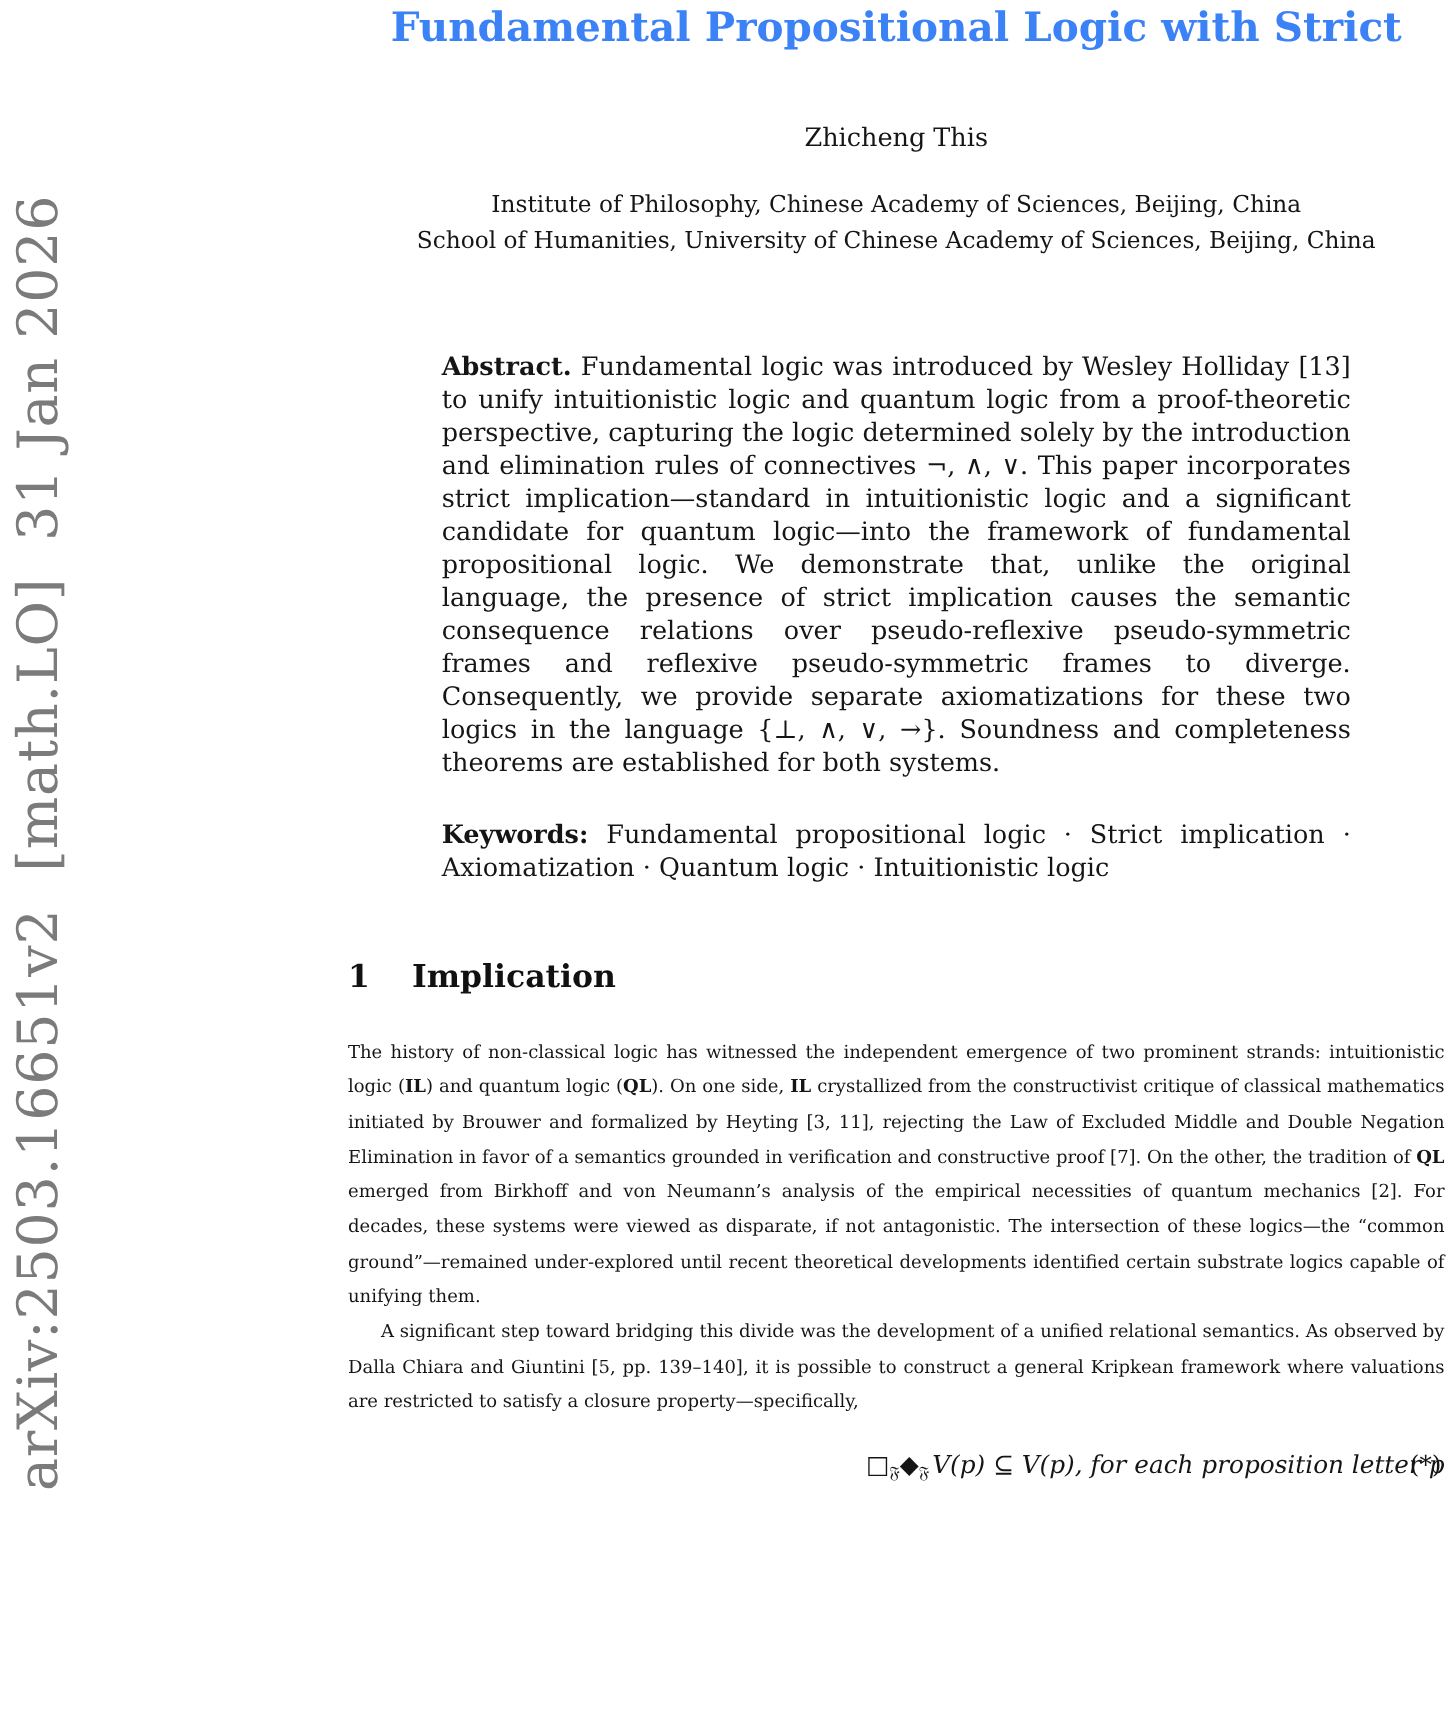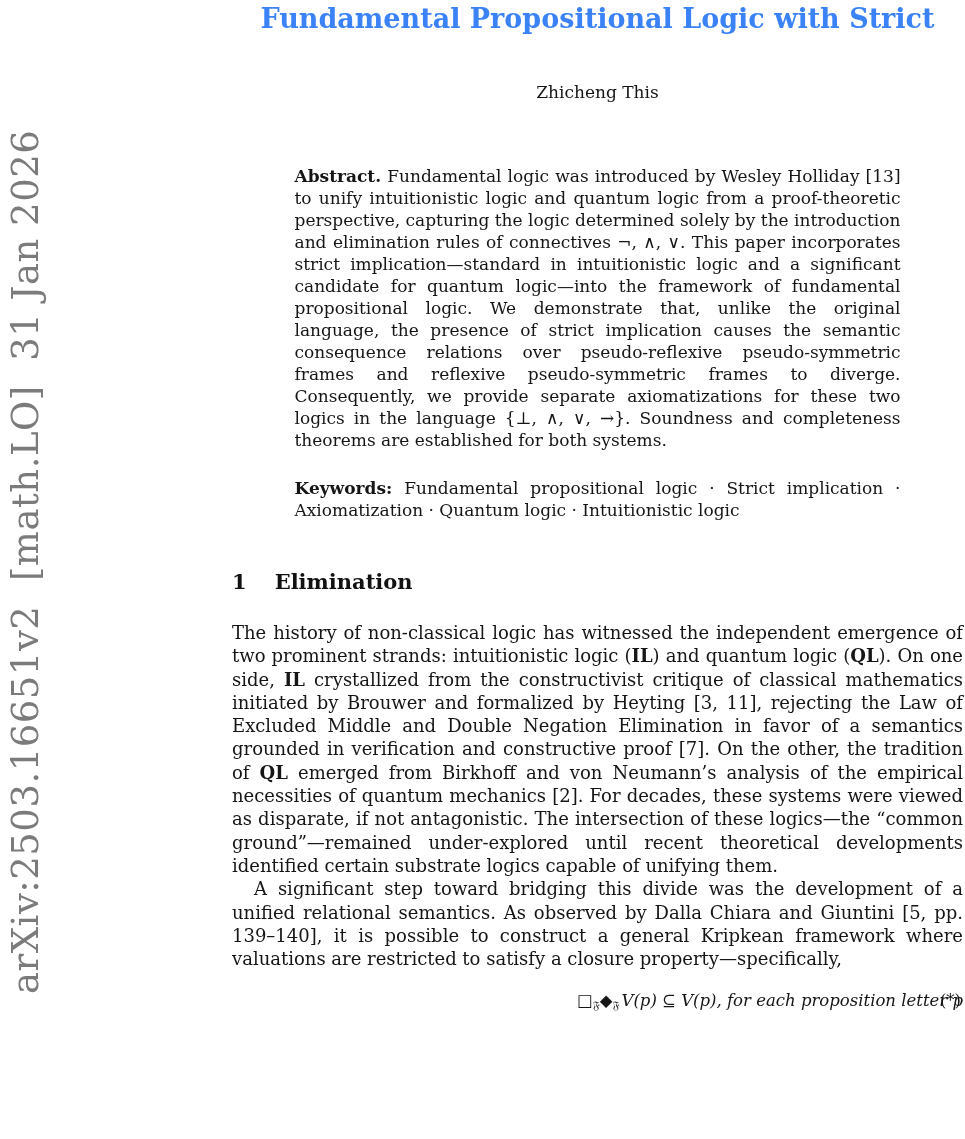--- a/index.html
+++ b/index.html
@@ -66,21 +66,21 @@
     margin: 48px 0 0 0;
     font-size: 21px;
     line-height: 26px;
     font-weight: bold;
     display: flex;
     gap: 28px;
     color: #111111;
   }
   .body {
     margin: 26px 0 0 0;
-    font-size: 18px;
+    font-size: 12px;
     line-height: 23.3px;
     text-align: justify;
   }
   .para2 { margin-top: 0; text-indent: 22px; }
   .formula-row {
     position: relative;
     margin-top: 20px;
     text-align: right;
     font-size: 16.5px;
     line-height: 22px;
@@ -101,34 +101,38 @@
   <div class="watermark">arXiv:2503.16651v2  [math.LO]  31 Jan 2026</div>
 
   <div class="column">
 
     <h1 class="title">
       <span class="title-line">Fundamental Propositional Logic with Strict</span>
     </h1>
 
     <div class="author">Zhicheng This</div>
 
+    <div class="affiliations">
+      <div>Institute of Philosophy, Chinese Academy of Sciences, Beijing, China</div>
+      <div>School of Humanities, University of Chinese Academy of Sciences, Beijing, China</div>
+    </div>
 
     <div class="abstract">
       <span class="b">Abstract.</span>
       <span>Fundamental logic was introduced by Wesley Holliday [13] to unify intuitionistic logic and quantum logic from a proof-theoretic perspective, capturing the logic determined solely by the introduction and elimination rules of connectives ¬, ∧, ∨. This paper incorporates strict implication—standard in intuitionistic logic and a significant candidate for quantum logic—into the framework of fundamental propositional logic. We demonstrate that, unlike the original language, the presence of strict implication causes the semantic consequence relations over pseudo-reflexive pseudo-symmetric frames and reflexive pseudo-symmetric frames to diverge. Consequently, we provide separate axiomatizations for these two logics in the language {⊥, ∧, ∨, →}. Soundness and completeness theorems are established for both systems.</span>
     </div>
 
     <div class="abstract keywords">
       <span class="b">Keywords:</span>
       <span>Fundamental propositional logic · Strict implication · Axiomatization · Quantum logic · Intuitionistic logic</span>
     </div>
 
     <h2 class="sec">
       <span>1</span>
-      <span>Elimination</span>
+      <span>Implication</span>
     </h2>
 
     <p class="body"><span>The history of non-classical logic has witnessed the independent emergence of two prominent strands: intuitionistic logic (</span><span class="b">IL</span><span>) and quantum logic (</span><span class="b">QL</span><span>). On one side, </span><span class="b">IL</span><span> crystallized from the constructivist critique of classical mathematics initiated by Brouwer and formalized by Heyting [3, 11], rejecting the Law of Excluded Middle and Double Negation Elimination in favor of a semantics grounded in verification and constructive proof [7]. On the other, the tradition of </span><span class="b">QL</span><span> emerged from Birkhoff and von Neumann’s analysis of the empirical necessities of quantum mechanics [2]. For decades, these systems were viewed as disparate, if not antagonistic. The intersection of these logics—the “common ground”—remained under-explored until recent theoretical developments identified certain substrate logics capable of unifying them.</span></p>
 
     <p class="body para2">A significant step toward bridging this divide was the development of a unified relational semantics. As observed by Dalla Chiara and Giuntini [5, pp. 139–140], it is possible to construct a general Kripkean framework where valuations are restricted to satisfy a closure property—specifically,</p>
 
     <div class="formula-row">
       <span><span>□</span><sub class="frak">𝔉</sub><span>◆</span><sub class="frak">𝔉</sub><span class="it">V(p) ⊆ V(p), for each proposition letter p</span></span>
       <span class="ftag">(*)</span>
     </div>

